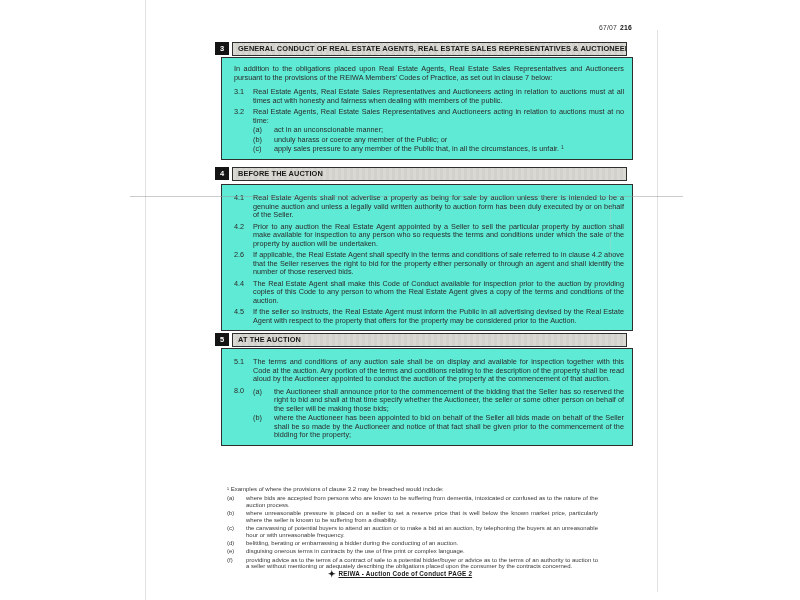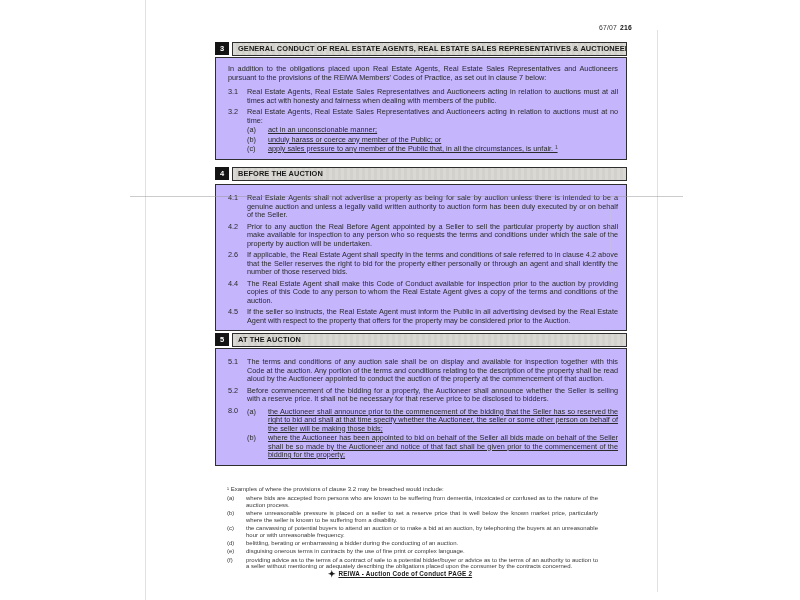--- a/index.html
+++ b/index.html
@@ -24,32 +24,32 @@
     margin-right:3px;
   }
   .sec-bar{
     flex:1;height:11px;border:1px solid #2e2e2e;
     background:repeating-linear-gradient(90deg,#d9d8d2 0 3px,#d2d1cb 3px 6px);
     font-size:7.4px;font-weight:bold;color:#1a1a1a;
     padding:1px 4px 0 5px;white-space:nowrap;overflow:hidden;letter-spacing:.1px;
   }
 
   .sec-box{
-    position:absolute;left:215px;width:412px;box-sizing:border-box;
-    border:1px solid #2e2e2e;background:#c4b5fd;z-index:2;
+    position:absolute;left:221px;width:412px;box-sizing:border-box;
+    border:1px solid #2e2e2e;background:#5eead4;z-index:2;
     padding:6px 8px 5px 12px;
     font-size:7.3px;line-height:8.5px;text-align:justify;color:#2b2b2b;
   }
   .intro{margin:1px 0 6px 0;}
   .clause{display:flex;margin-top:3px;}
   .cnum{flex:0 0 19px;}
   .ctext{flex:1;}
   .sub{display:flex;margin-top:1px;}
   .sletter{flex:0 0 21px;}
-  .stext{flex:1;text-decoration:underline;}
+  .stext{flex:1;}
 
   .footnotes{
     position:absolute;left:227px;top:486px;width:420px;z-index:2;
     font-size:6px;line-height:6.8px;color:#3a3a3a;text-align:justify;
   }
   .fn-header{margin-bottom:2px;}
   .fn-item{display:flex;margin-top:1.5px;}
   .fn-letter{flex:0 0 19px;}
   .fn-text{flex:1;max-width:352px;}
 
@@ -106,21 +106,21 @@
   <div class="sec-num">4</div>
   <div class="sec-bar">BEFORE THE AUCTION</div>
 </div>
 <div class="sec-box" style="top:184px">
   <div class="clause">
     <div class="cnum">4.1</div>
     <div class="ctext">Real Estate Agents shall not advertise a property as being for sale by auction unless there is intended to be a genuine auction and unless a legally valid written authority to auction form has been duly executed by or on behalf of the Seller.</div>
   </div>
   <div class="clause">
     <div class="cnum">4.2</div>
-    <div class="ctext">Prior to any auction the Real Before Agent appointed by a Seller to sell the particular property by auction shall make available for inspection to any person who so requests the terms and conditions under which the sale of the property by auction will be undertaken.</div>
+    <div class="ctext">Prior to any auction the Real Estate Agent appointed by a Seller to sell the particular property by auction shall make available for inspection to any person who so requests the terms and conditions under which the sale of the property by auction will be undertaken.</div>
   </div>
   <div class="clause">
     <div class="cnum">2.6</div>
     <div class="ctext">If applicable, the Real Estate Agent shall specify in the terms and conditions of sale referred to in clause 4.2 above that the Seller reserves the right to bid for the property either personally or through an agent and shall identify the number of those reserved bids.</div>
   </div>
   <div class="clause">
     <div class="cnum">4.4</div>
     <div class="ctext">The Real Estate Agent shall make this Code of Conduct available for inspection prior to the auction by providing copies of this Code to any person to whom the Real Estate Agent gives a copy of the terms and conditions of the auction.</div>
   </div>
   <div class="clause">
@@ -130,24 +130,20 @@
 </div>
 
 <div class="sec-header" style="top:333px">
   <div class="sec-num">5</div>
   <div class="sec-bar">AT THE AUCTION</div>
 </div>
 <div class="sec-box" style="top:348px">
   <div class="clause">
     <div class="cnum">5.1</div>
     <div class="ctext">The terms and conditions of any auction sale shall be on display and available for inspection together with this Code at the auction. Any portion of the terms and conditions relating to the description of the property shall be read aloud by the Auctioneer appointed to conduct the auction of the property at the commencement of that auction.</div>
-  </div>
-  <div class="clause">
-    <div class="cnum">5.2</div>
-    <div class="ctext">Before commencement of the bidding for a property, the Auctioneer shall announce whether the Seller is selling with a reserve price.  It shall not be necessary for that reserve price to be disclosed to bidders.</div>
   </div>
   <div class="clause">
     <div class="cnum">8.0</div>
     <div class="ctext">
       <div class="sub">
         <div class="sletter">(a)</div>
         <div class="stext">the Auctioneer shall announce prior to the commencement of the bidding that the Seller has so reserved the right to bid and shall at that time specify whether the Auctioneer, the seller or some other person on behalf of the seller will be making those bids;</div>
       </div>
       <div class="sub">
         <div class="sletter">(b)</div>

